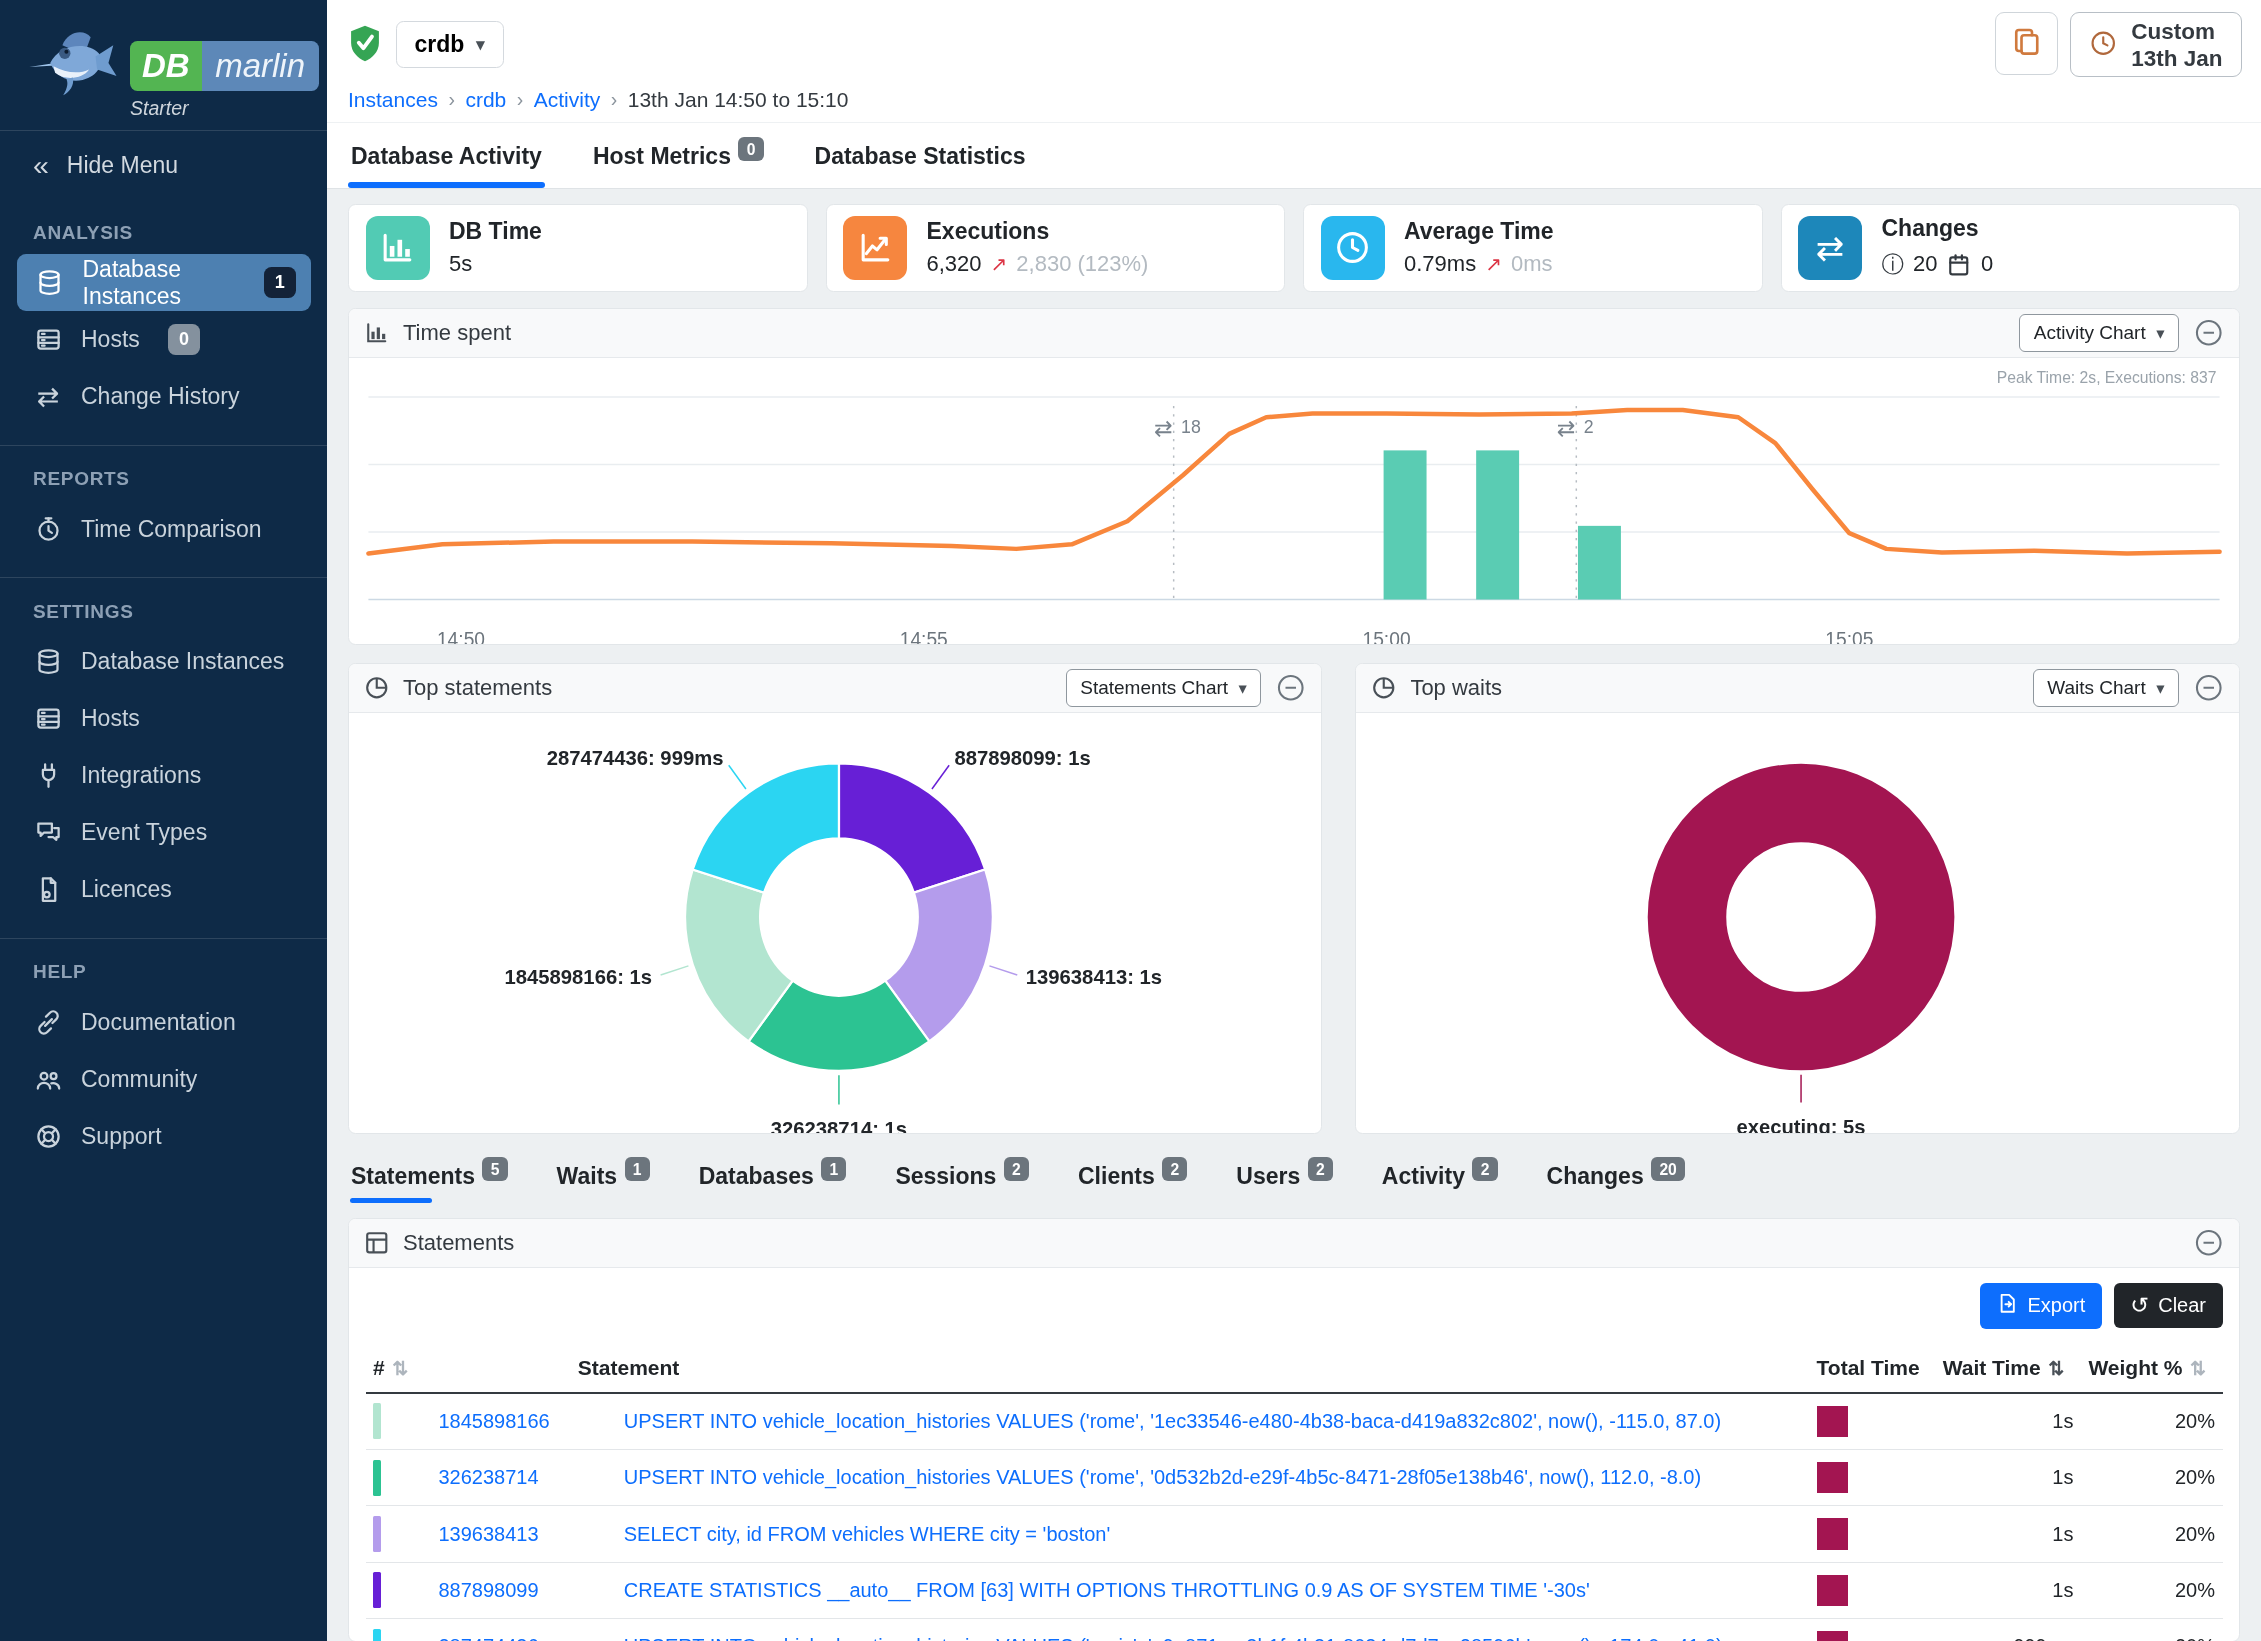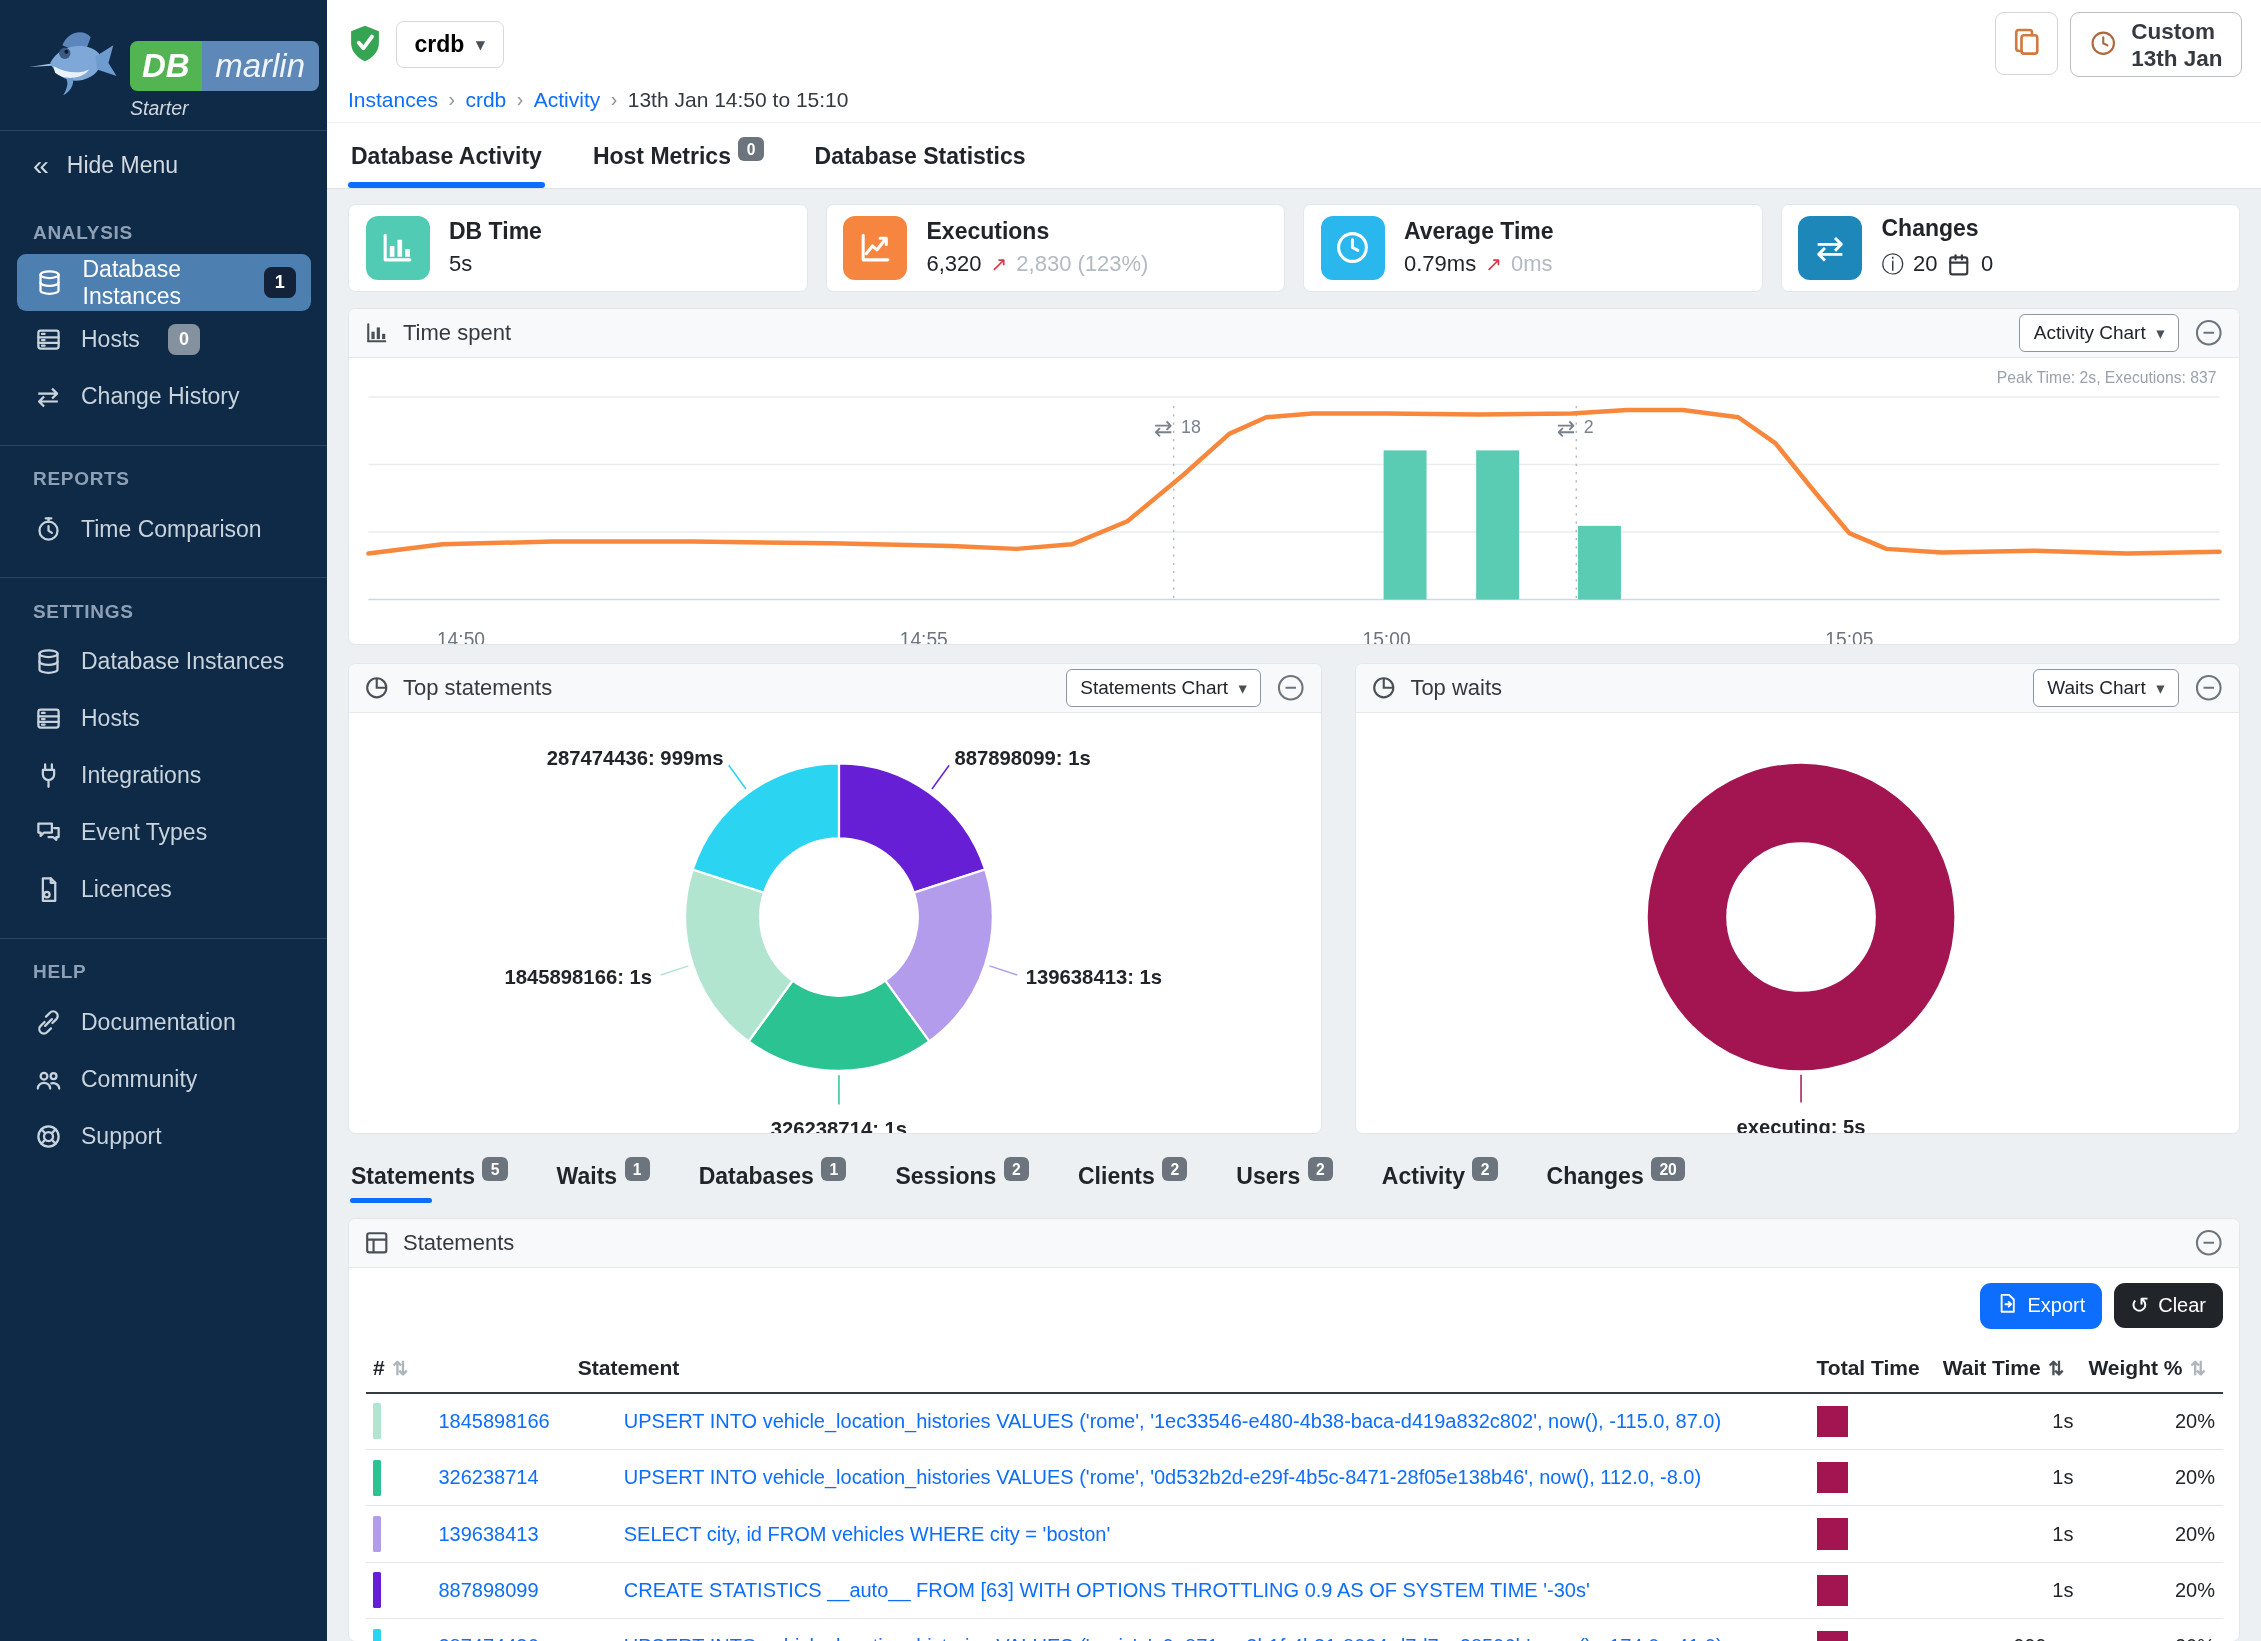--- a/index.html
+++ b/index.html
@@ -95,21 +95,21 @@
   .donut-panel-left { width:51.5%; }
   .donut-panel-right { flex:1; }
   .donut-body { height:420px; }
 
   .detail-tabs { display:flex; gap:46px; margin:22.5px 21px 0; padding:0 1.5px; }
   .dtab { position:relative; font-size:23px; font-weight:bold; padding:6px 1.5px 13.5px; cursor:pointer; }
   .dtab.active::after { content:""; position:absolute; left:0; width:82px; bottom:0; height:5.2px; background:#0d6efd; border-radius:3px; }
 
   .stmt-panel { margin:15px 21px 0; min-height:420px; }
   .toolbar { display:flex; justify-content:flex-end; align-items:center; gap:12px; padding:15px 16.5px 4.5px; }
-  .btn { display:inline-flex; align-items:center; gap:9px; border-radius:11px; padding:9px 16.5px; font-size:20px; color:#fff;
+  .btn { display:inline-flex; align-items:center; gap:9px; border-radius:6px; padding:9px 16.5px; font-size:20px; color:#fff;
     border:none; cursor:pointer; font-family:inherit; }
   .btn svg { width:22.5px; height:22.5px; }
   .btn-export { background:#0d6efd; }
   .btn-clear { background:#212529; }
   .search-input { width:472px; height:46px; border:0.7px solid #ced4da; border-radius:6px; font-size:20px; padding:0 13.5px;
     color:#495057; font-family:inherit; }
   .search-input::placeholder { color:#8d959d; }
 
   table.stmt { width:calc(100% - 33px); margin:10.5px 16.5px 0; border-collapse:collapse; }
   table.stmt th { font-size:21px; font-weight:bold; text-align:left; padding:12px 7.5px; border-bottom:2.2px solid #343a40; color:#212529; }

